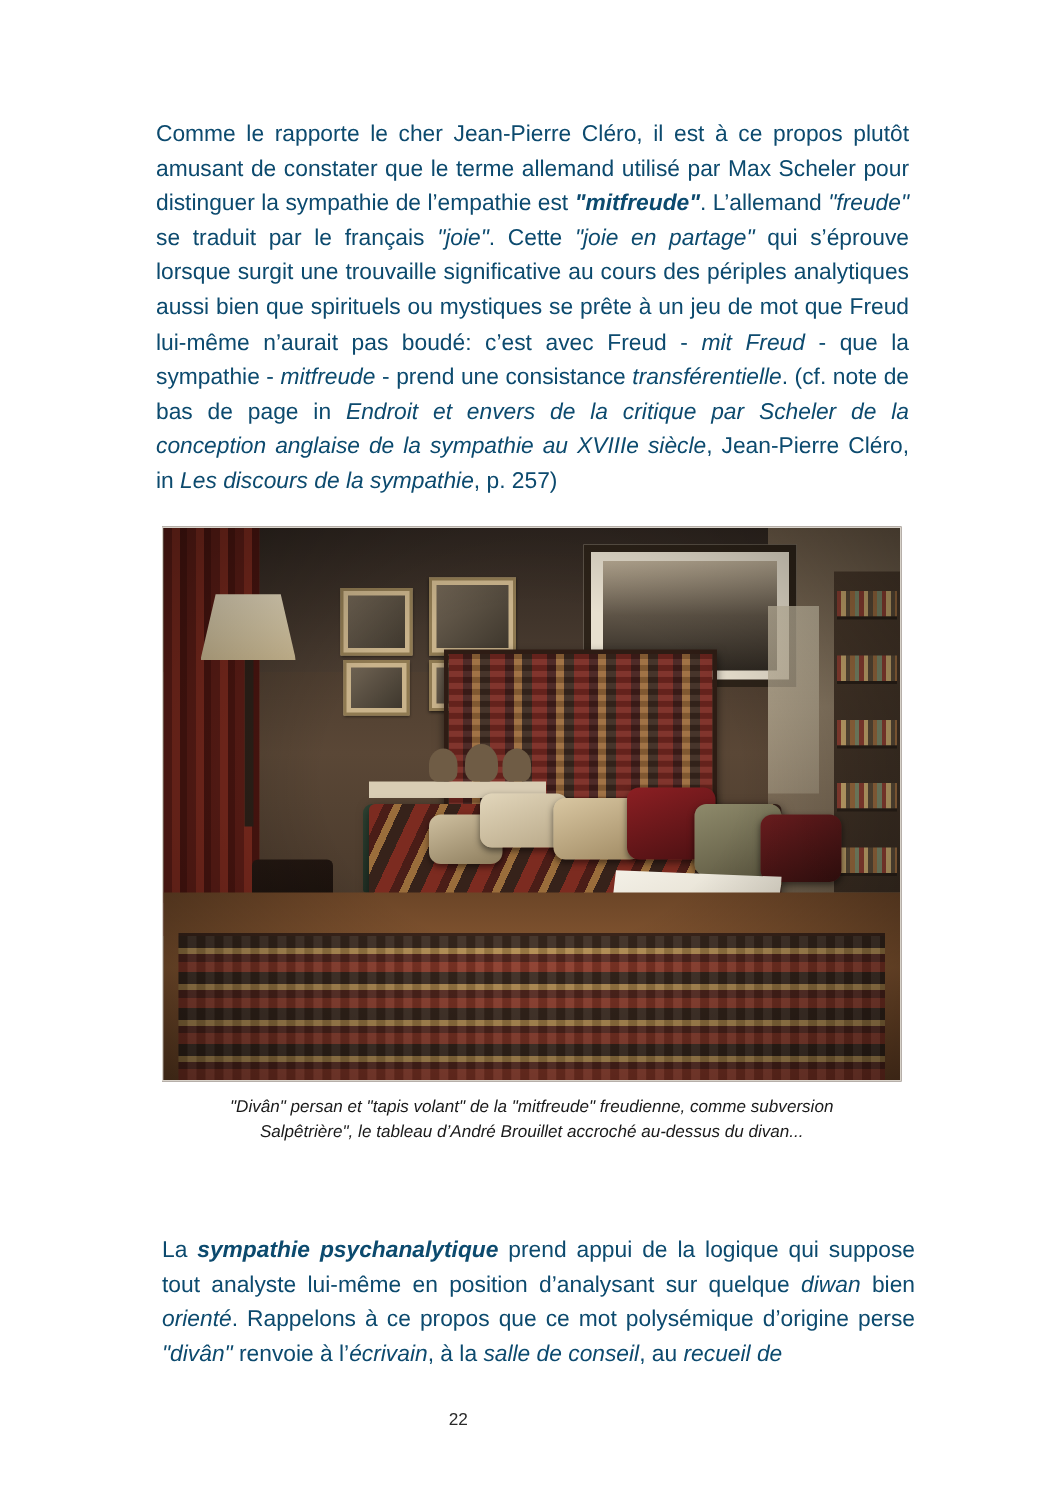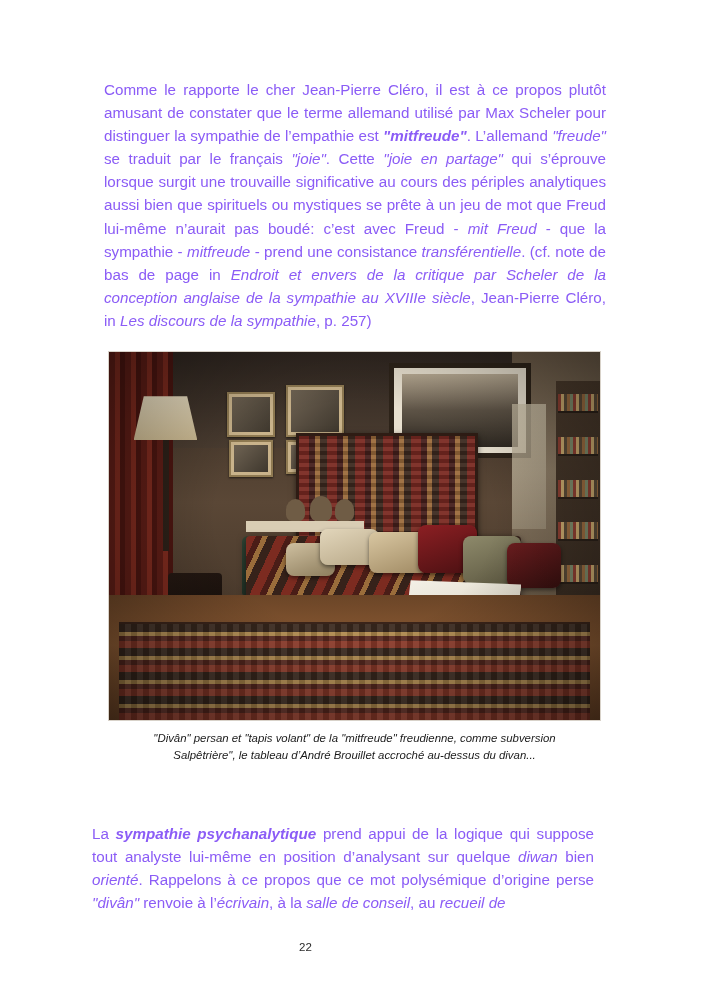--- a/index.html
+++ b/index.html
@@ -27,21 +27,21 @@
     left: 104px;
     top: 78px;
     width: 502px;
   }
   .para {
     font-size: 15.2px;
     line-height: 1.52;
     text-align: justify;
     text-justify: inter-word;
     margin: 0;
-    color: #8b5cf6;
+    color: #0c4a6e;
     hyphens: none;
   }
   .para .it { font-style: italic; }
   .para .bi { font-style: italic; font-weight: bold; }
 
   
   .figure {
     position: absolute;
     left: 108px;
     top: 351px;
@@ -199,21 +199,21 @@
     margin-top: 9px;
     font-size: 11.4px;
     line-height: 1.45;
     text-align: center;
     font-style: italic;
     color: #1a1a1a;
   }
 
   .para2 {
     position: absolute;
-    left: 92px;
+    left: 108px;
     top: 822px;
     width: 502px;
   }
 
   .pagenum {
     position: absolute;
     left: 0;
     top: 941px;
     width: 611px;
     text-align: center;

